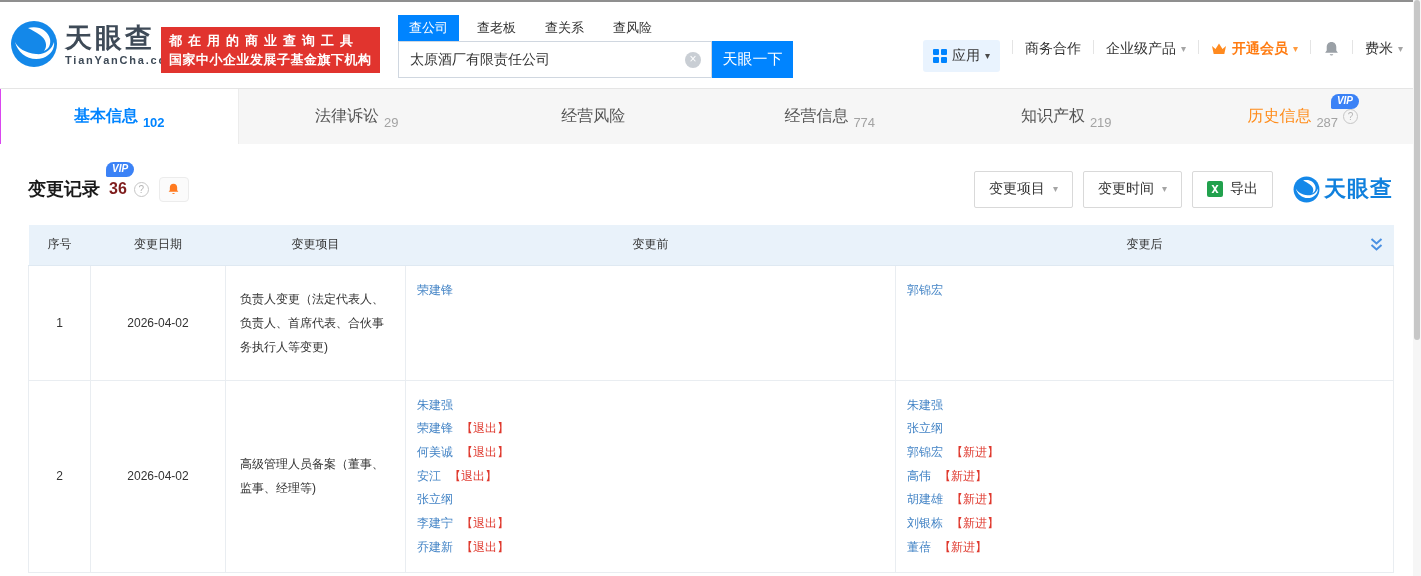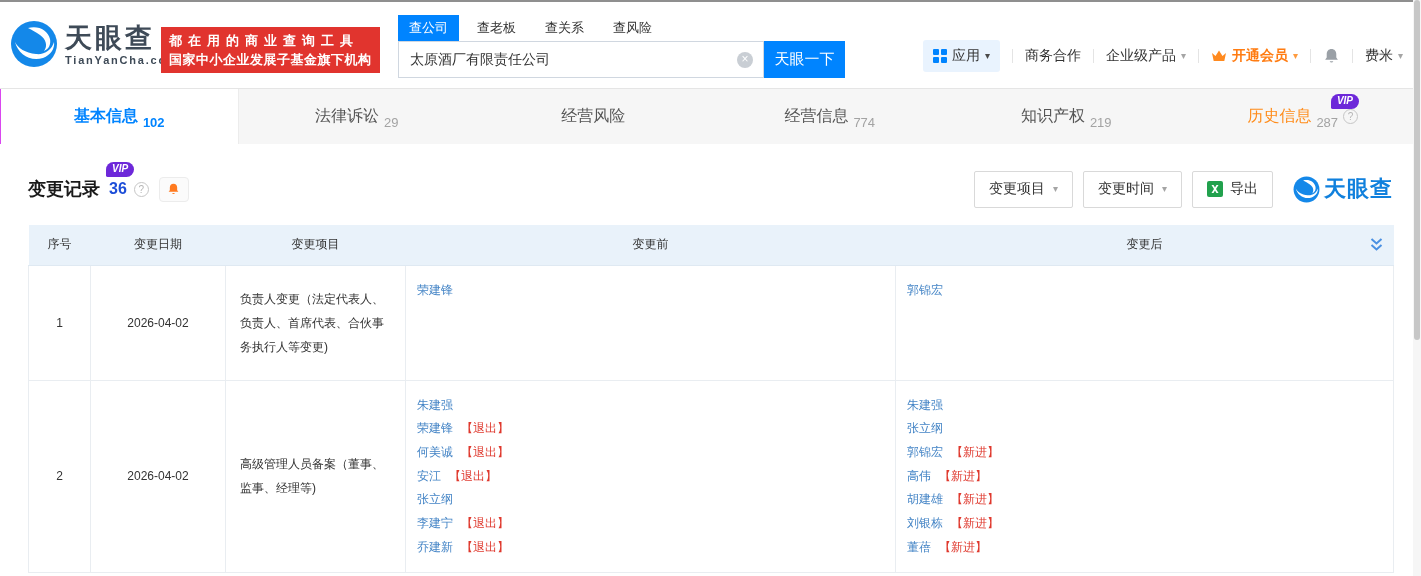--- a/index.html
+++ b/index.html
@@ -20,28 +20,28 @@
          padding:4px 8px;font-weight:bold;font-size:13px;}
   .promo-l1{letter-spacing:6px;line-height:19px;}
   .promo-l2{letter-spacing:0.5px;line-height:19px;}
 
   .search-area{position:absolute;left:398px;top:13px;}
   .search-tabs{display:flex;font-size:13px;}
   .search-tab{padding:4px 11px;color:#333;cursor:pointer;margin-right:7px;}
   .search-tab.active{background:#0084ff;color:#fff;}
   .search-row{display:flex;}
   .input-wrap{position:relative;}
-  .search-input{width:366px;height:37px;border:1px solid #d0d7e0;padding:0 36px 0 11px;
+  .search-input{width:314px;height:37px;border:1px solid #d0d7e0;padding:0 36px 0 11px;
                 font-size:14px;color:#333;outline:none;font-family:inherit;}
   .clear-btn{position:absolute;right:11px;top:11px;width:16px;height:16px;border-radius:50%;
              background:#c9ced4;color:#fff;font-size:12px;line-height:15px;text-align:center;cursor:pointer;}
   .search-btn{width:81px;height:37px;background:#0084ff;color:#fff;border:none;font-size:15px;
               cursor:pointer;font-family:inherit;}
 
-  .top-nav{position:absolute;right:18px;top:38px;display:flex;align-items:center;font-size:14px;color:#333;}
+  .top-nav{position:absolute;right:18px;top:38px;display:flex;align-items:flex-start;font-size:14px;color:#333;}
   .apps-chip{display:flex;align-items:center;background:#e9f3fe;border-radius:3px;
              padding:7px 10px;gap:5px;cursor:pointer;}
   .vsep{width:1px;height:14px;background:#e4e4e4;margin:0 12px;}
   .nav-link{display:flex;align-items:center;gap:5px;color:#333;cursor:pointer;}
   .caret{font-size:10px;color:#a5a5a5;line-height:1;}
   .caret.dark{color:#4a4a4a;}
   .vip-link{display:flex;align-items:center;gap:5px;color:#ff7c12;font-weight:bold;cursor:pointer;}
   .vip-link .caret{color:#ff9b3f;}
   .bell-wrap{display:flex;align-items:center;cursor:pointer;}
 
@@ -50,32 +50,32 @@
                 border-top:1px solid #e5e5e5;display:flex;}
   .ctab{flex:1;display:flex;align-items:center;justify-content:center;gap:5px;font-size:16px;
         color:#555;cursor:pointer;position:relative;}
   .ctab.active{background:#fff;border-left:1px solid #d946ef;border-right:1px solid #ececec;}
   .ctab.active .ctab-label{color:#0084ff;font-weight:bold;}
   .ctab.active .ctab-count{color:#0084ff;font-weight:bold;}
   .ctab-count{font-size:13px;color:#a3a3a3;margin-top:12px;}
   .ctab.vip .ctab-label{color:#ff8c1a;}
   .tab-vip{position:absolute;top:5px;right:62px;}
 
-  .vip-badge{background:#6d28d9;color:#fff;font-size:10px;font-weight:bold;font-style:italic;
+  .vip-badge{background:#3b82f6;color:#fff;font-size:10px;font-weight:bold;font-style:italic;
              padding:1px 6px 2px;border-radius:8px 8px 8px 2px;display:inline-block;line-height:12px;}
   .help-circle{width:15px;height:15px;border-radius:50%;border:1px solid #c6c6c6;color:#b5b5b5;
                font-size:10px;line-height:13px;text-align:center;display:inline-block;cursor:pointer;}
 
   
   .section-bar{position:absolute;top:167px;left:28px;width:1365px;height:44px;
                display:flex;align-items:center;justify-content:space-between;}
   .section-left{display:flex;align-items:center;position:relative;}
   .section-title{font-size:18px;font-weight:bold;color:#1a1a1a;}
   .section-vip{position:absolute;left:78px;top:-15px;}
-  .section-count{color:#1d4ed8;font-weight:bold;font-size:16px;margin:0 7px 0 9px;}
+  .section-count{color:#7f1d1d;font-weight:bold;font-size:16px;margin:0 7px 0 9px;}
   .bell-btn{margin-left:10px;width:30px;height:25px;background:#fbfbfb;border:1px solid #ececec;
             border-radius:4px;display:flex;align-items:center;justify-content:center;cursor:pointer;}
   .section-right{display:flex;align-items:center;gap:10px;}
   .filter-btn,.export-btn{background:#fff;border:1px solid #d9d9d9;border-radius:2px;height:37px;
             padding:0 14px;font-size:14px;color:#333;display:flex;align-items:center;gap:8px;
             cursor:pointer;font-family:inherit;}
   .export-btn{gap:7px;}
   .watermark{display:flex;align-items:center;gap:4px;margin-left:10px;}
   .watermark-text{color:#1080dd;font-size:22px;font-weight:bold;letter-spacing:1px;}
 

